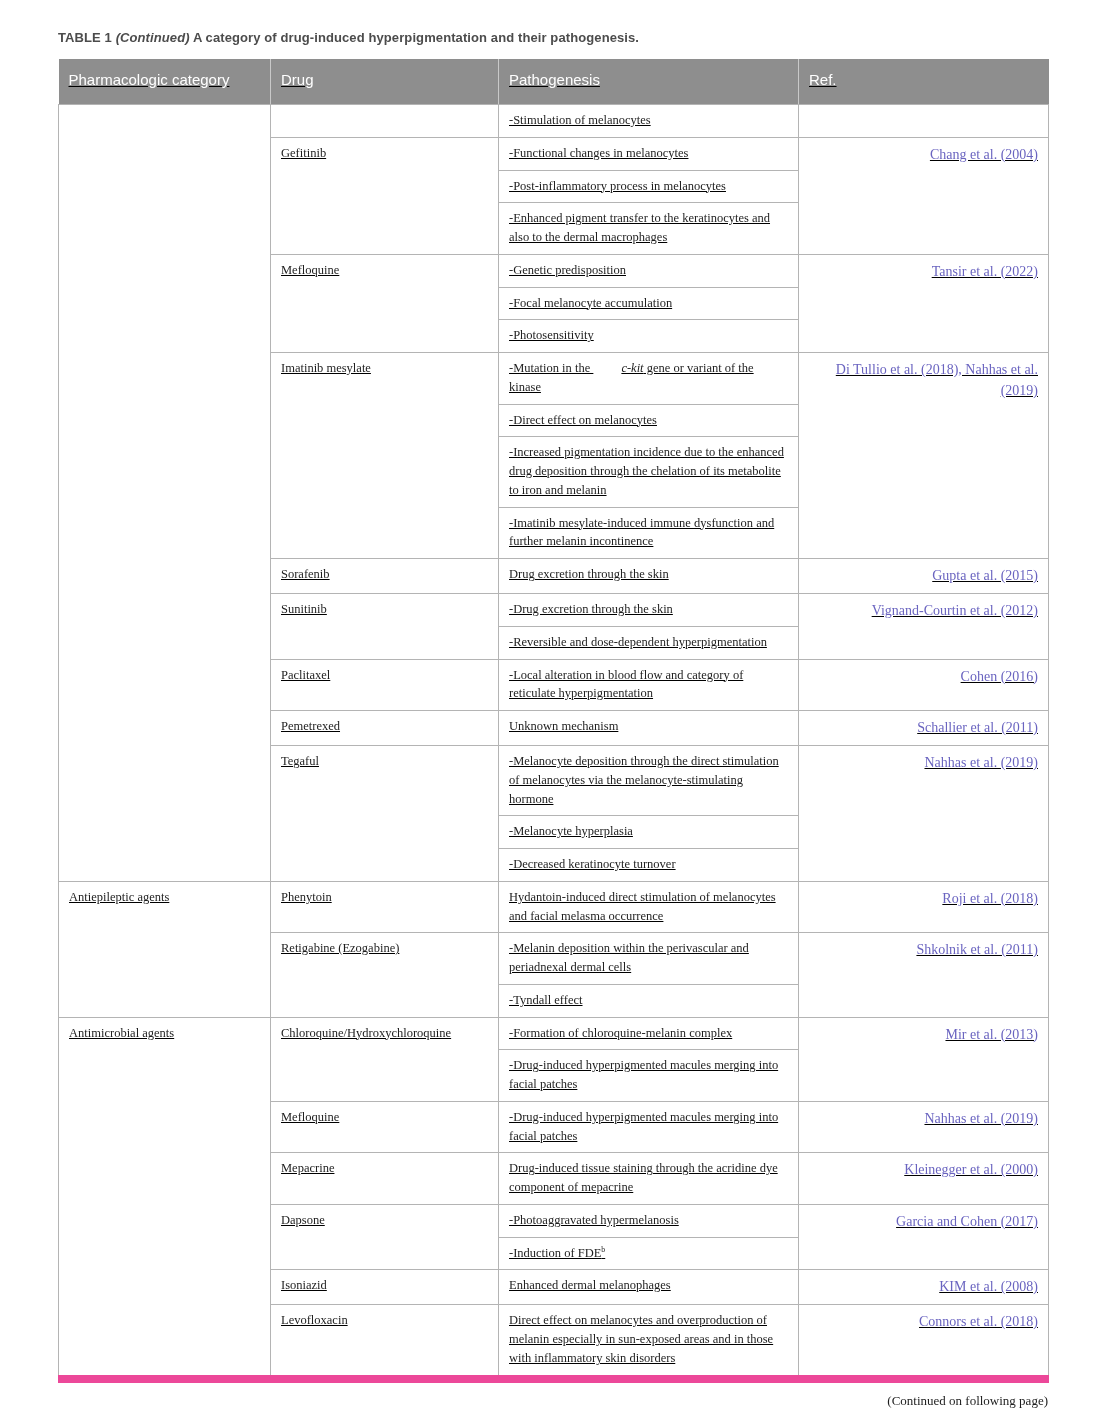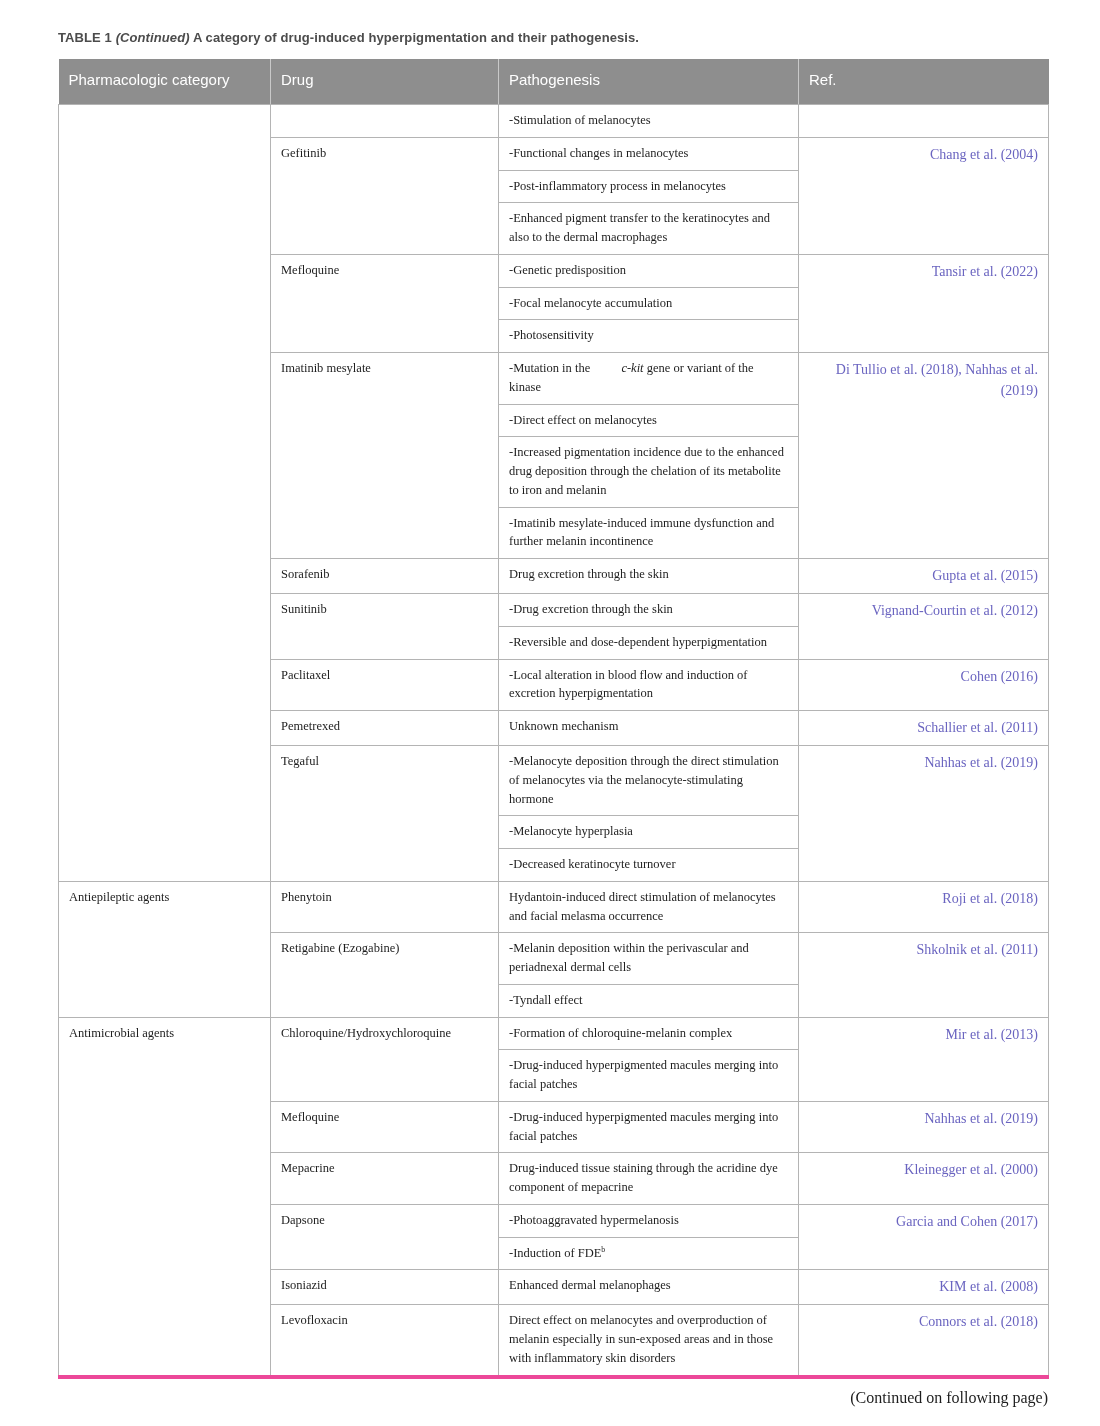--- a/index.html
+++ b/index.html
@@ -15,21 +15,22 @@
   body{width:1100px;height:1426px;overflow:hidden;font-family:"Liberation Serif",serif;}
   .page{width:938px;height:1426px;padding:30px 52px 0 58px;}
   .caption{
     font-family:"Liberation Sans",sans-serif;
     font-size:13px;color:var(--caption-text);
     font-weight:bold;margin:0 0 14px 0;letter-spacing:0.1px;
   }
   .cap-cont{font-style:italic;}
   table{
     width:990px;border-collapse:collapse;table-layout:fixed;
-    border-bottom:4px solid #ec4899;
+    border-bottom:8px solid #ec4899;
+    text-decoration:underline;
   }
   col.c1{width:212px;} col.c2{width:228px;} col.c3{width:300px;} col.c4{width:250px;}
   thead th{
     background:var(--header-bg);color:var(--header-text);
     font-family:"Liberation Sans",sans-serif;font-size:15px;font-weight:400;
     text-align:left;vertical-align:top;padding:12px 10px 16px 10px;
     border-bottom:1px solid var(--grid);
   }
   thead th + th{border-left:1px solid #c9c9c9;}
   tbody td{
@@ -38,21 +39,21 @@
     padding:6px 10px 7px 10px;
     font-size:12.5px;line-height:1.5;color:var(--body-text);
     word-wrap:break-word;
   }
   tbody td.ref{font-size:14px;text-align:right;}
   .ref-link{color:var(--ref-link);cursor:pointer;}
   sup{font-size:0.62em;line-height:0;vertical-align:super;}
   i{font-style:italic;margin-left:28px;}
   .footer{
     width:990px;text-align:right;margin:10px 0 0 0;
-    font-size:16px;color:#1d1d1d;font-family:"Liberation Serif",serif;
+    font-size:13px;color:#1d1d1d;font-family:"Liberation Serif",serif;
   }
 </style>
 </head>
 <body>
 
 <div class="page">
 
   <p class="caption"><span class="cap-label">TABLE 1</span>
     <span class="cap-cont">(Continued)</span>
     <span class="cap-text">A category of drug-induced hyperpigmentation and their pathogenesis.</span></p>
@@ -123,21 +124,21 @@
         <tr>
           <td class="drug" rowspan="2">Sunitinib</td>
           <td class="path">-Drug excretion through the skin</td>
           <td class="ref" rowspan="2"><span class="ref-link">Vignand-Courtin et al. (2012)</span></td>
         </tr>
         <tr>
           <td class="path">-Reversible and dose-dependent hyperpigmentation</td>
         </tr>
         <tr>
           <td class="drug">Paclitaxel</td>
-          <td class="path">-Local alteration in blood flow and induction of excretion hyperpigmentation</td>
+          <td class="path">-Local alteration in blood flow and category of reticulate hyperpigmentation</td>
           <td class="ref"><span class="ref-link">Cohen (2016)</span></td>
         </tr>
         <tr>
           <td class="drug">Pemetrexed</td>
           <td class="path">Unknown mechanism</td>
           <td class="ref"><span class="ref-link">Schallier et al. (2011)</span></td>
         </tr>
         <tr>
           <td class="drug" rowspan="3">Tegaful</td>
           <td class="path">-Melanocyte deposition through the direct stimulation of melanocytes via the melanocyte-stimulating hormone</td>

